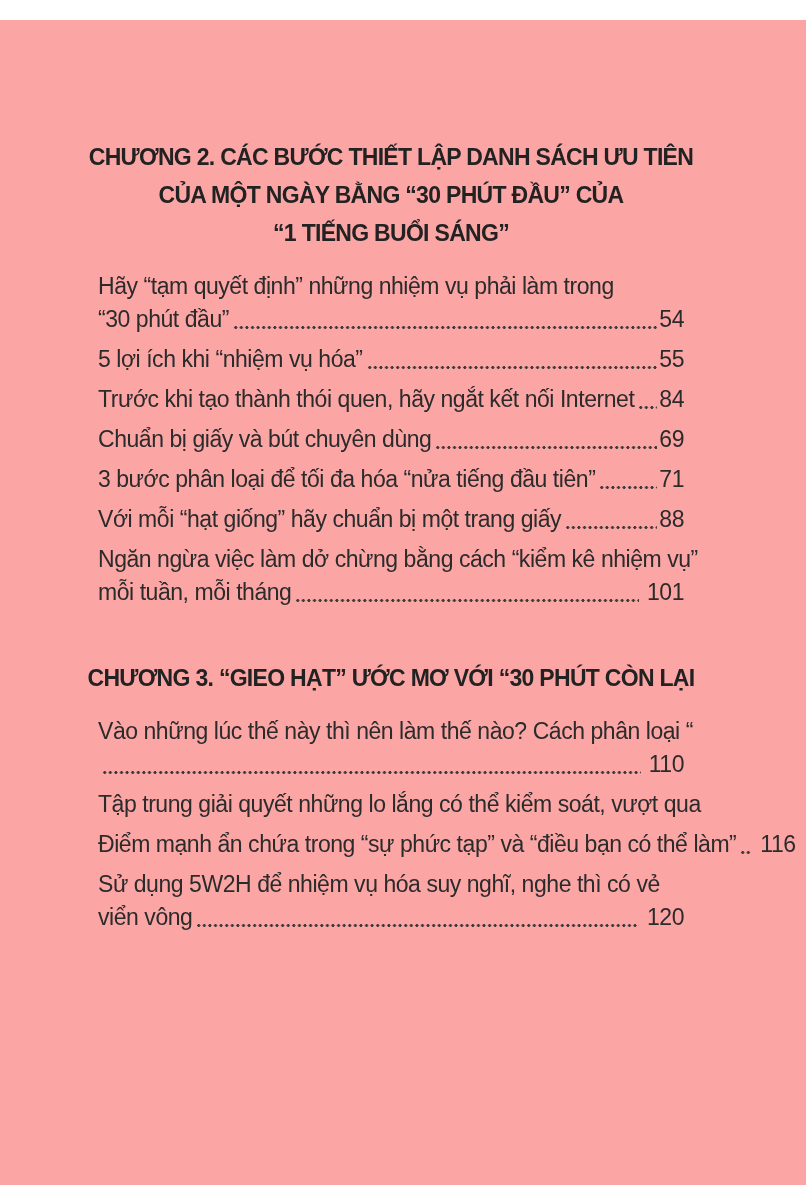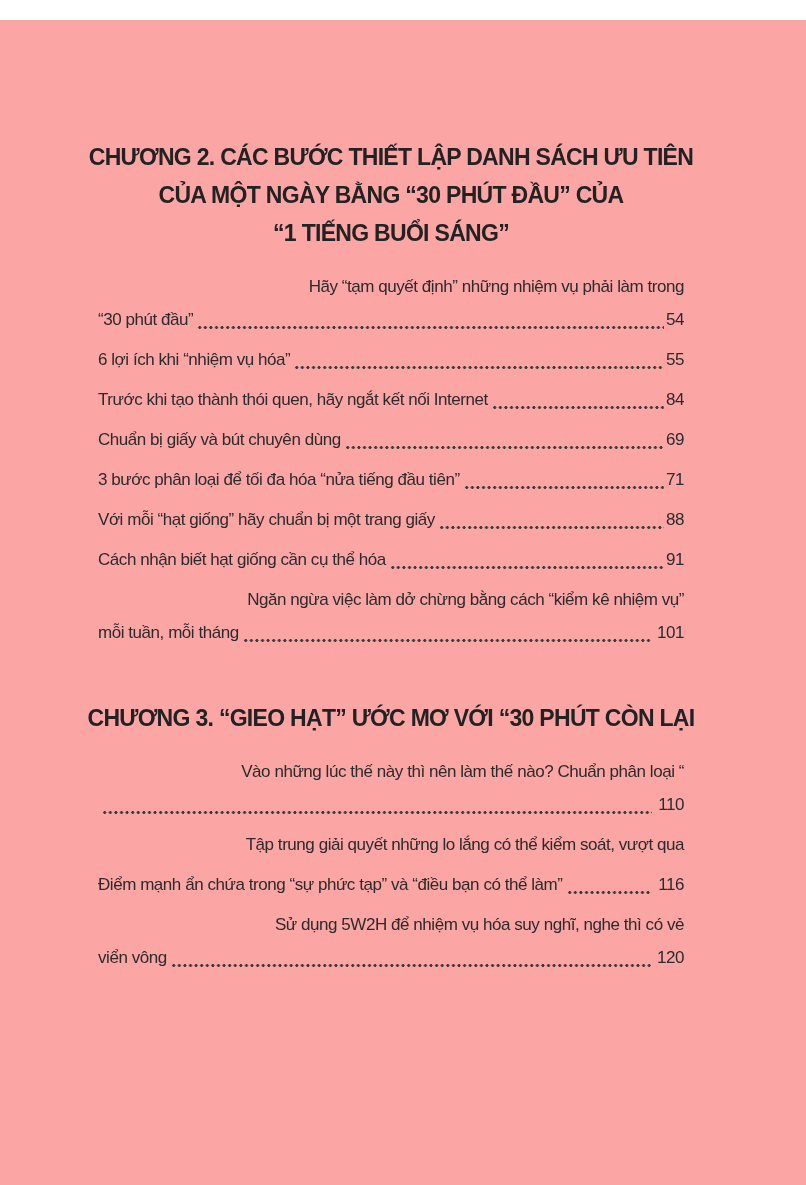--- a/index.html
+++ b/index.html
@@ -31,25 +31,24 @@
     letter-spacing: -0.7px;
     color: #222222;
   }
   .heading-line {
     white-space: nowrap;
   }
   .toc-list {
     margin-top: 18px;
   }
   .entry {
-    font-size: 17px;
+    font-size: 23px;
     line-height: 33px;
     letter-spacing: -0.45px;
     color: #2b2b2b;
-    text-align: right;
   }
   .entry + .entry {
     margin-top: 7px;
   }
   .entry-line {
     white-space: nowrap;
   }
   .leader-row {
     display: flex;
     align-items: baseline;
@@ -86,21 +85,21 @@
         <div class="entry">
           <div class="entry-line">Hãy “tạm quyết định” những nhiệm vụ phải làm trong</div>
           <div class="entry-line leader-row">
             <span class="entry-text">“30 phút đầu”</span>
             <span class="leader"></span>
             <span class="page-num">54</span>
           </div>
         </div>
         <div class="entry">
           <div class="entry-line leader-row">
-            <span class="entry-text">6 lợi ích khi “nhiệm vụ hóa”</span>
+            <span class="entry-text">5 lợi ích khi “nhiệm vụ hóa”</span>
             <span class="leader"></span>
             <span class="page-num">55</span>
           </div>
         </div>
         <div class="entry">
           <div class="entry-line leader-row">
             <span class="entry-text">Trước khi tạo thành thói quen, hãy ngắt kết nối Internet</span>
             <span class="leader"></span>
             <span class="page-num">84</span>
           </div>
@@ -120,43 +119,36 @@
           </div>
         </div>
         <div class="entry">
           <div class="entry-line leader-row">
             <span class="entry-text">Với mỗi “hạt giống” hãy chuẩn bị một trang giấy</span>
             <span class="leader"></span>
             <span class="page-num">88</span>
           </div>
         </div>
         <div class="entry">
-          <div class="entry-line leader-row">
-            <span class="entry-text">Cách nhận biết hạt giống cần cụ thể hóa</span>
-            <span class="leader"></span>
-            <span class="page-num">91</span>
-          </div>
-        </div>
-        <div class="entry">
           <div class="entry-line">Ngăn ngừa việc làm dở chừng bằng cách “kiểm kê nhiệm vụ”</div>
           <div class="entry-line leader-row">
             <span class="entry-text">mỗi tuần, mỗi tháng</span>
             <span class="leader"></span>
             <span class="page-num">&nbsp;101</span>
           </div>
         </div>
       </div>
     </div>
     <div class="toc-section">
       <div class="chapter-heading">
         <div class="heading-line">CHƯƠNG 3. “GIEO HẠT” ƯỚC MƠ VỚI “30 PHÚT CÒN LẠI</div>
       </div>
       <div class="toc-list">
         <div class="entry">
-          <div class="entry-line">Vào những lúc thế này thì nên làm thế nào? Chuẩn phân loại “</div>
+          <div class="entry-line">Vào những lúc thế này thì nên làm thế nào? Cách phân loại “</div>
           <div class="entry-line leader-row">
             <span class="leader"></span>
             <span class="page-num">&nbsp;110</span>
           </div>
         </div>
         <div class="entry">
           <div class="entry-line">Tập trung giải quyết những lo lắng có thể kiểm soát, vượt qua</div>
         </div>
         <div class="entry">
           <div class="entry-line leader-row">

